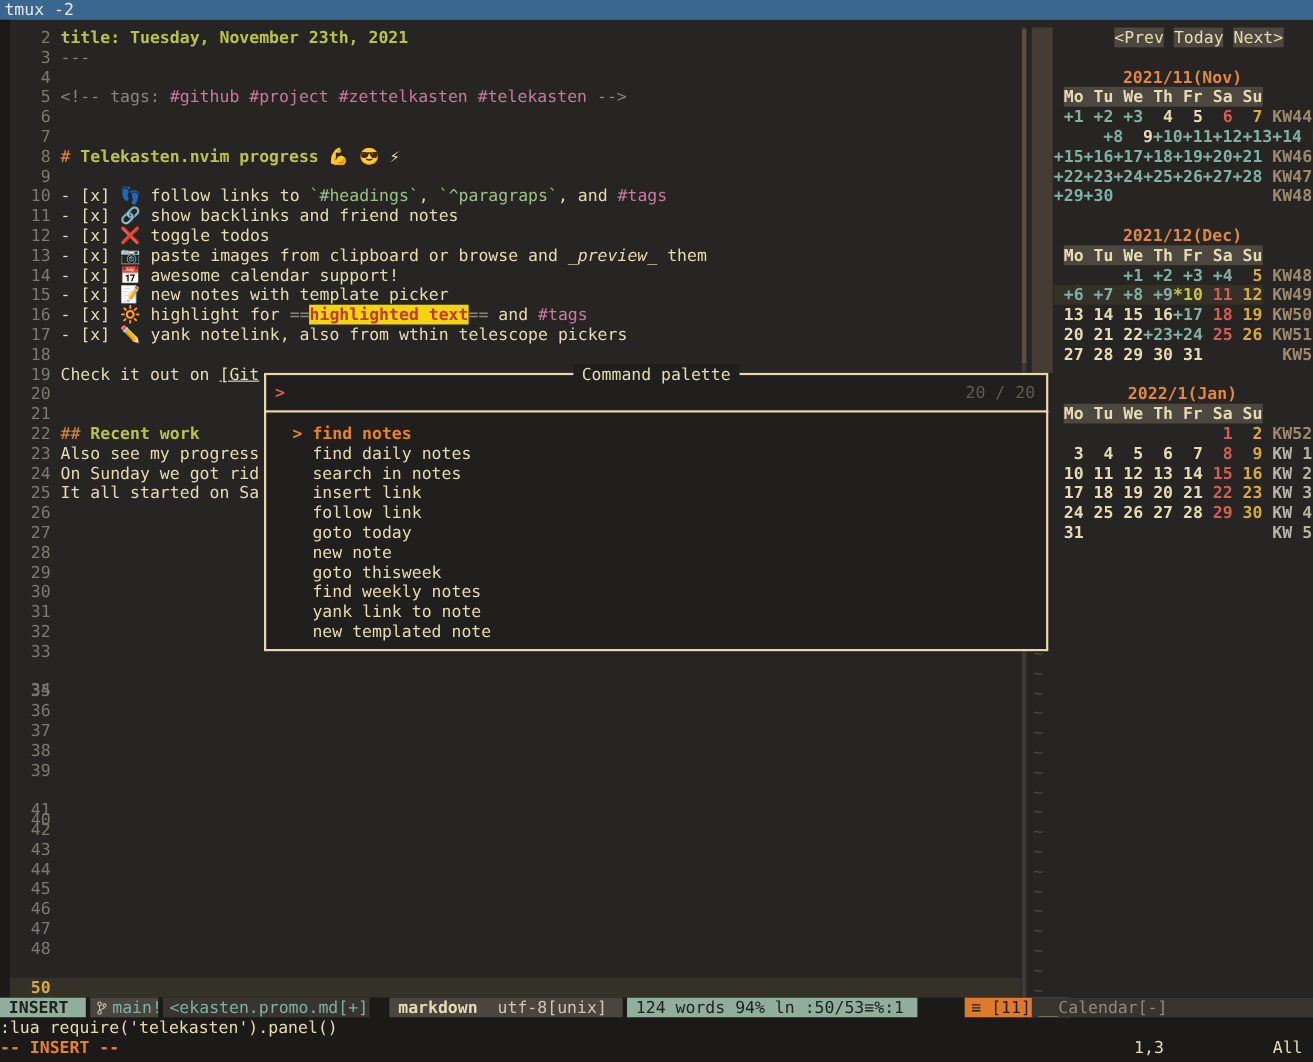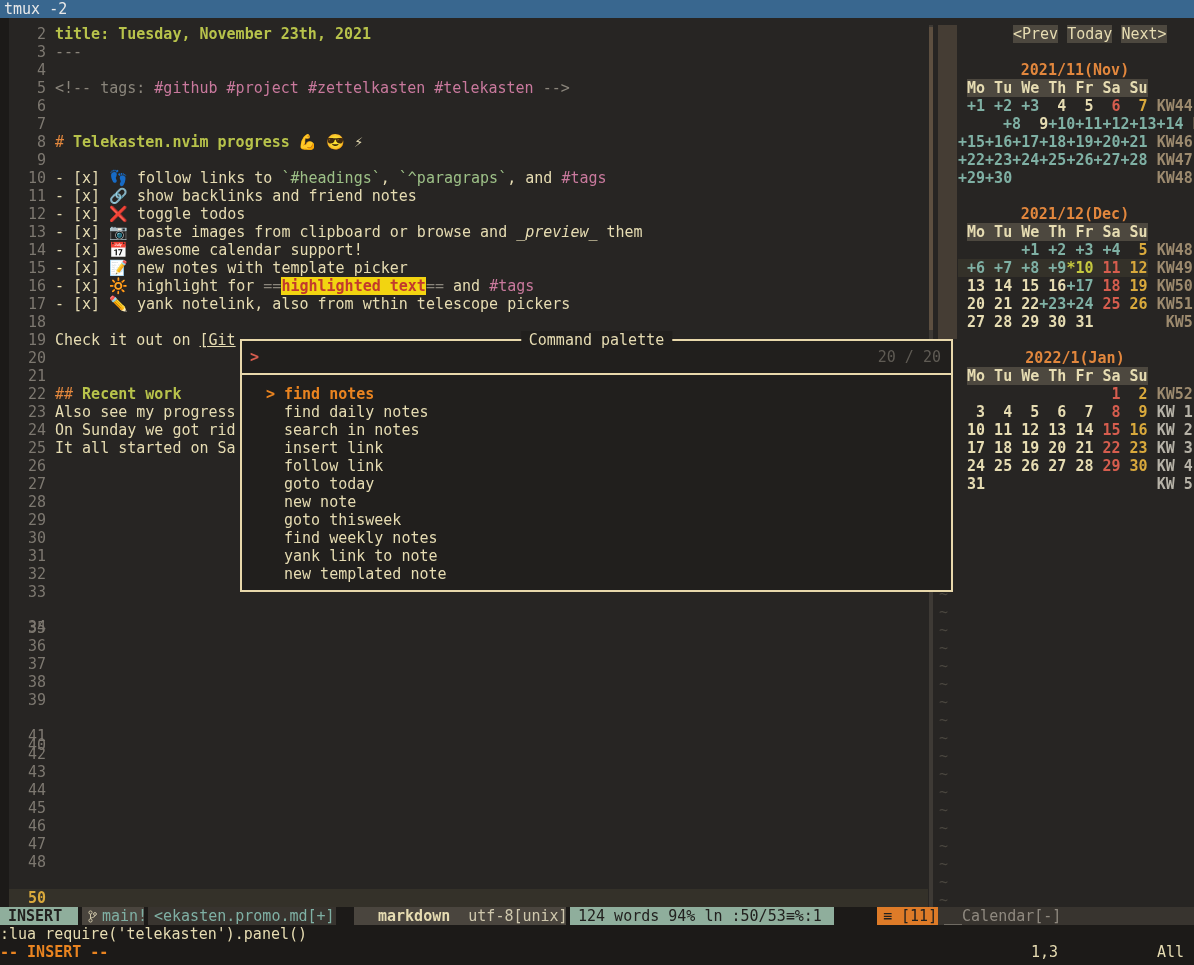--- a/index.html
+++ b/index.html
@@ -63,21 +63,21 @@
   #palette-sep{position:absolute;left:-2px;top:32px;width:713px;height:2px;background:var(--border);}
   #palette-list{position:absolute;left:0;top:44px;width:100%;padding-left:16px;}
   .pitem{position:relative;height:18px;white-space:pre;color:var(--fg);padding-left:26px;}
   .pitem.selected{color:var(--sel);font-weight:bold;}
   .pitem.selected::before{content:attr(data-prefix);position:absolute;left:8px;color:var(--sel);}
   
   .seg{position:absolute;top:907px;height:18px;white-space:pre;overflow:hidden;}
   #seg-mode{left:0;width:78px;background:var(--sage);color:var(--statusdark);font-weight:bold;padding-left:8px;}
   #seg-branch{left:82px;width:62px;background:var(--segbg);color:var(--teal);padding-left:6px;}
   #seg-file{left:148px;width:188px;background:var(--segbg2);color:var(--teal);padding-left:6px;}
-  #seg-ft{left:354px;width:212px;background:var(--segbg);padding-left:24px;}
+  #seg-ft{left:354px;width:212px;background:var(--segbg);padding-left:8px;}
   #seg-ft .ft{color:var(--fg);font-weight:bold;} #seg-ft .enc{color:#cfc8ad;}
   #seg-words{left:570px;width:264px;background:var(--sage);color:var(--statusdark);padding-left:8px;}
   #seg-buf{left:838px;width:96px;background:var(--orangeseg);color:var(--statusdark);padding-left:6px;margin-left:39px;}
   #seg-cal{left:938px;width:256px;background:var(--segbg2);color:#8f897f;padding-left:6px;}
   #statusfill{position:absolute;top:907px;left:0;width:1194px;height:18px;background:var(--bg-dark);}
   #cmdline{color:var(--fg);}
   #mode-text{color:var(--sel);font-weight:bold;}
   #ruler-pos{position:absolute;left:1031px;top:943px;color:var(--fg);}
   #ruler-scroll{position:absolute;left:1157px;top:943px;color:var(--fg);}
   .branch-svg{display:inline-block;vertical-align:-2px;margin-right:5px;}

